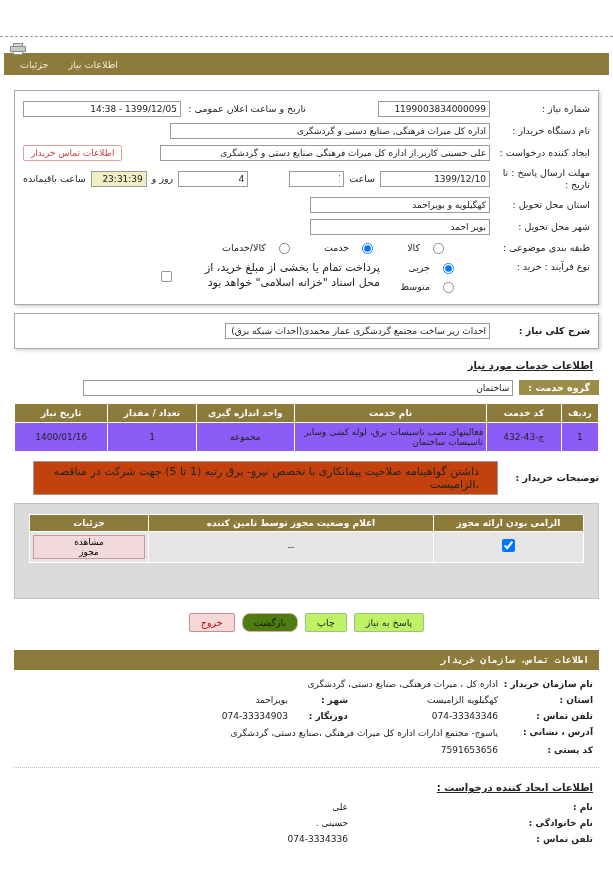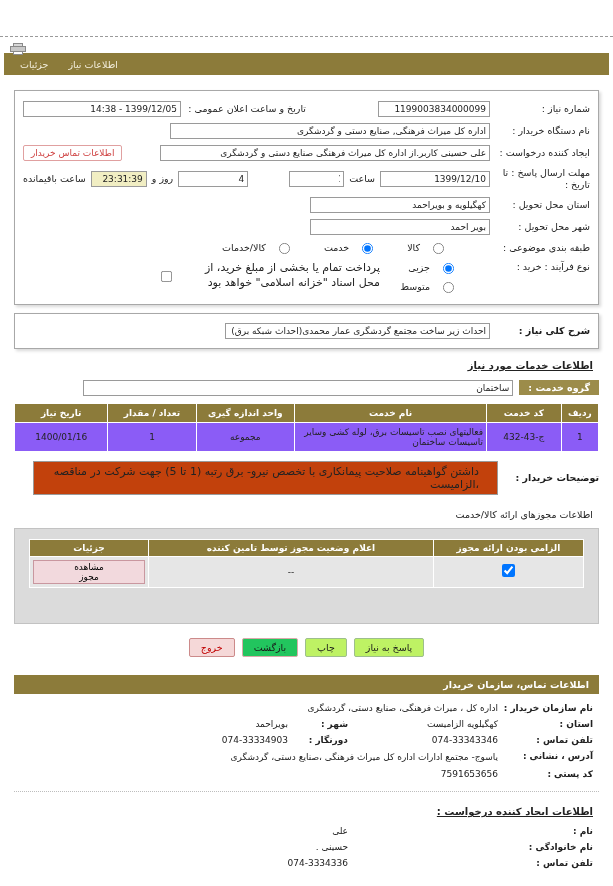--- a/index.html
+++ b/index.html
@@ -66,26 +66,26 @@
 
   .gray-panel { margin:8px 14px 0; height:96px; background:#DBDBDB; border:1px solid #c2c2c2; padding:10px 14px 0; }
   table.lic { border-collapse:collapse; width:100%; font-size:9px; }
   table.lic th { background:#8C7B3A; color:#fff; border:1px solid #fff; padding:3px; font-weight:bold; }
   table.lic td { background:#E6E6E6; border:1px solid #fff; padding:3px; text-align:center; height:22px; }
   .btn-license { background:#F2D9DD; border:1px solid #C9979F; font-family:inherit; font-size:9px; padding:1px 32px; cursor:pointer; }
 
   .actions { margin:14px 0 0; display:flex; justify-content:center; gap:7px; }
   .btn { font-family:inherit; font-size:9.5px; padding:3px 11px; border-radius:2px; cursor:pointer; border:1px solid; }
   .btn-green { background:#bef264; border-color:#9DBE8D; color:#1a1a1a; }
-  .btn-pink  { background:#22c55e; border-color:#D9AAAA; color:#1a1a1a; }
+  .btn-pink  { background:#4d7c0f; border-color:#D9AAAA; color:#1a1a1a;border-radius:8px; }
   .btn-exit  { background:#F5D8D8; border-color:#CC8A8A; color:#C00000; }
 
   .contact-header {
     margin:18px 14px 0; background:#8C7B3A; color:#fff; font-weight:bold;
-    font-size:9.5px; padding:4px 10px;
+    font-size:9.5px; padding:4px 10px;font-family:Liberation Mono, monospace;
   }
   .info-block { margin:9px 20px 0; }
   .irow { display:flex; align-items:flex-start; margin-bottom:6px; font-size:9px; }
   .ilabel { font-weight:bold; flex:0 0 95px; }
   .ival { color:#222; }
   .ival.wide { max-width:330px; line-height:1.4; }
   .ilabel2 { font-weight:bold; flex:0 0 60px; }
   .sep-line { margin:12px 14px 0; border-top:1px dotted #bdbdbd; }
   .creator-rows .ival { margin-right:150px; }
 </style>
@@ -224,21 +224,20 @@
         <td>1400/01/16</td>
       </tr>
     </tbody>
   </table>
 
   <div class="notes-row">
     <span class="flabel w95 bold">توضیحات خریدار :</span>
     <div class="notes-box">داشتن گواهینامه صلاحیت پیمانکاری با تخصص نیرو- برق رتبه (1 تا 5) جهت شرکت در مناقصه ،الزامیست</div>
   </div>
 
-  <div class="plain-heading">اطلاعات مجوزهای ارائه کالا/خدمت</div>
 
   <div class="gray-panel">
     <table class="lic">
       <thead>
         <tr>
           <th style="width:145px">الزامی بودن ارائه مجوز</th>
           <th style="width:275px">اعلام وضعیت مجوز توسط تامین کننده</th>
           <th style="width:115px">جزئیات</th>
         </tr>
       </thead>

